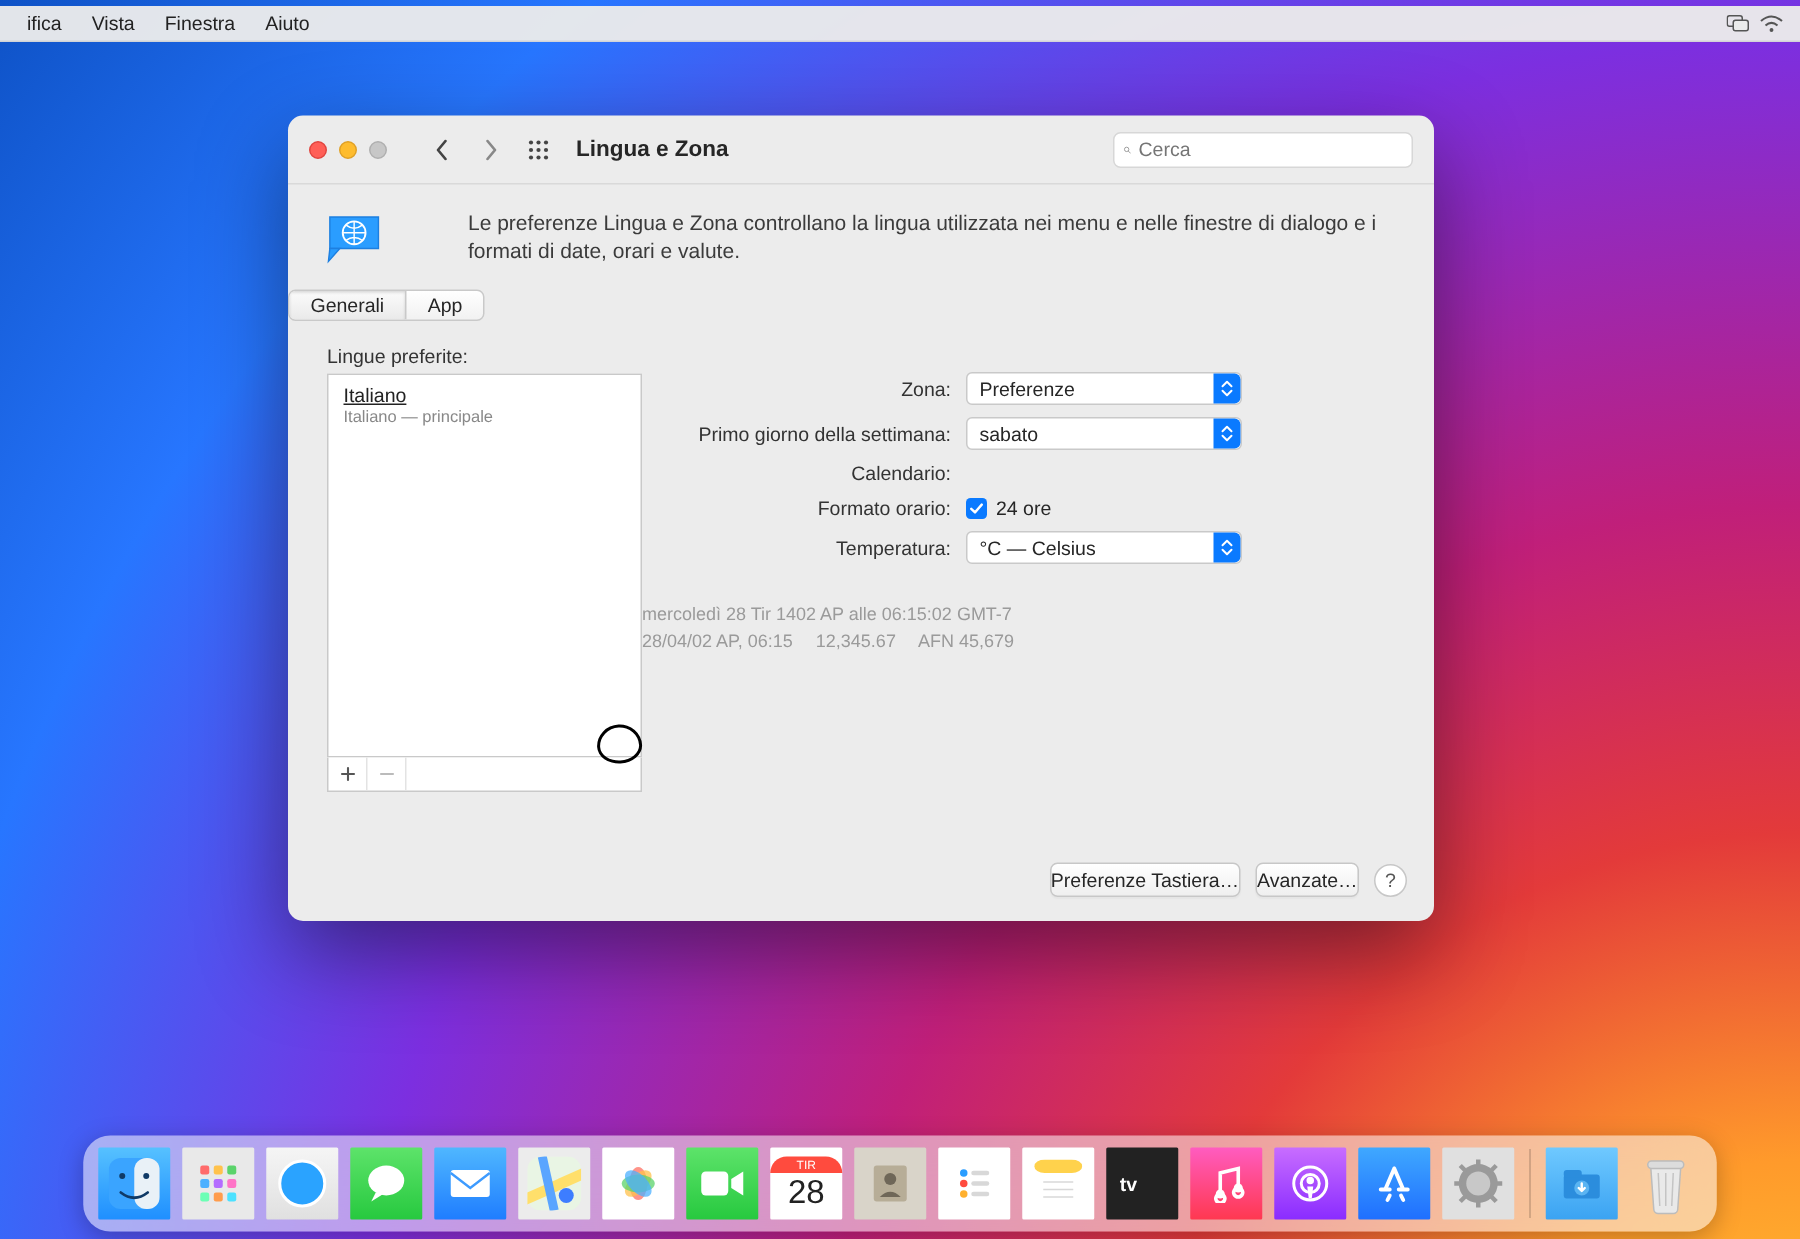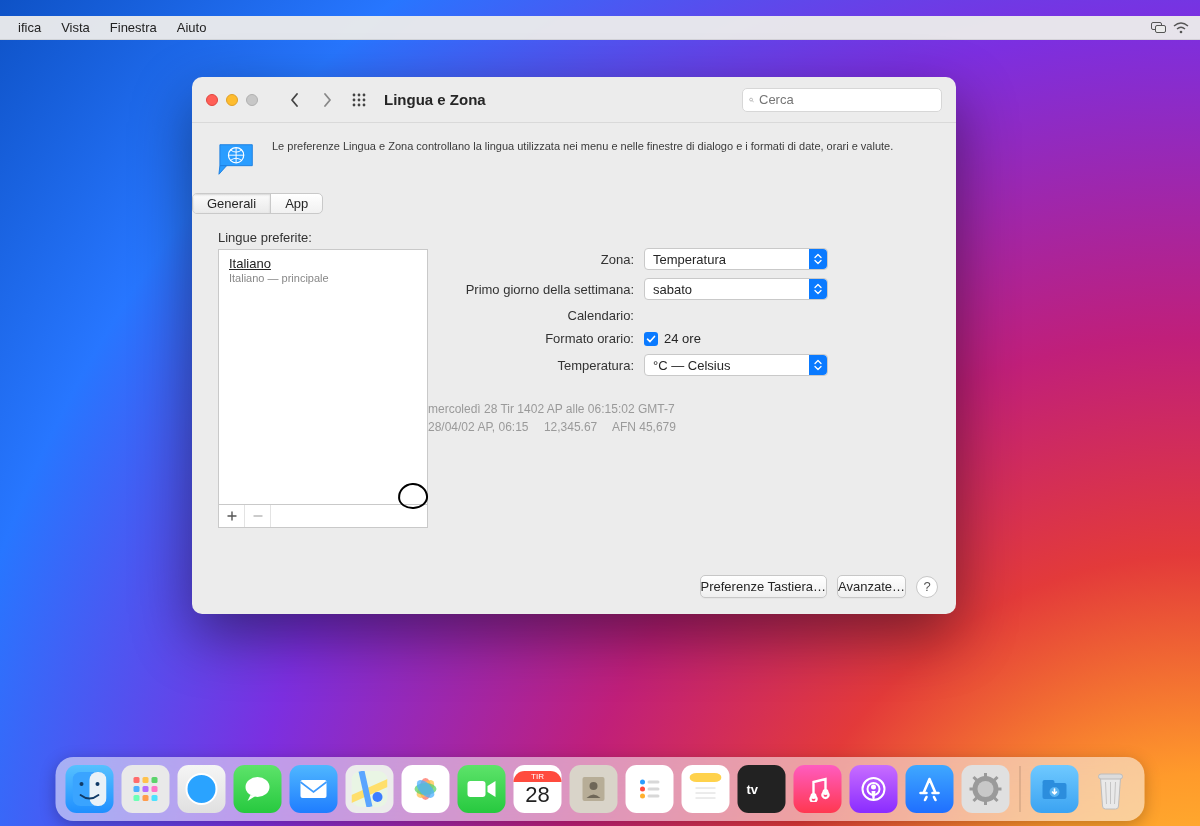--- a/index.html
+++ b/index.html
@@ -7,21 +7,21 @@
 
 
 .desktop {
   position: relative; width: 1200px; height: 826px;
   background:
     radial-gradient(circle at 100% 120%, #ffcf33 0%, #ff9a2b 14%, #e33a3a 28%, #c01f7a 42%, #7c2fe0 62%, #2776ff 82%, #0e52c6 100%);
 }
 
 
 .menubar {
-  position: absolute; top: 16px; left: 0; right: 0; height: 24px;
+  position: absolute; top: 4px; left: 0; right: 0; height: 24px;
   background: rgba(235,235,235,.96); border-bottom: 1px solid rgba(0,0,0,.08);
   display: flex; align-items: center; padding: 0 8px; font-size: 13px; color:#222;
 }
 .menubar .menu-item { padding: 0 10px; cursor: default; }
 .menubar .spacer { flex: 1; }
 .menubar .tray-icon { width: 22px; display:flex; align-items:center; justify-content:center; color:#555; }
 
 
 .window {
   position: absolute; left: 192px; top: 77px; width: 764px; height: 537px;
@@ -37,21 +37,21 @@
 .nav-btn { width:22px; height:22px; display:flex; align-items:center; justify-content:center; color:#888; border-radius:5px; }
 .nav-btn.enabled{color:#444;}
 .grid-btn svg{display:block}
 .titlebar h1 { font-size:15px; font-weight:600; margin-left:4px;}
 .titlebar .spacer{flex:1;}
 .search { display:flex; align-items:center; width:200px; height:24px; background:#fff; border:1px solid #d7d7d7; border-radius:5px; padding:0 6px; color:#8a8a8a; gap:5px;}
 .search input{border:none;outline:none;flex:1;font-size:13px;background:transparent;}
 
 .pane-header{ display:flex; align-items:flex-start; gap:14px; padding:16px 26px 10px 26px; }
 .pane-icon{ width:40px; height:40px; border-radius:4px; display:flex; align-items:center; justify-content:center;}
-.pane-desc{ font-size:11px; color:#3b3b3b; line-height:1.35;}
+.pane-desc{ font-size:14px; color:#3b3b3b; line-height:1.35;margin-left:40px;}
 
 .segmented{ display:flex; justify-content:flex-start; padding:4px 0 10px;}
 .seg-wrap{ display:flex; border:1px solid #c9c9c9; border-radius:5px; overflow:hidden; background:linear-gradient(#fff,#f1f1f1);}
 .seg{ padding:2px 14px; font-size:13px; border-right:1px solid #c9c9c9;}
 .seg:last-child{border-right:none;}
 .seg.active{ background:linear-gradient(#fbfbfb,#eaeaea); box-shadow: inset 0 1px 2px rgba(0,0,0,.15); font-weight:500;}
 
 .content{ display:flex; padding:6px 26px 0 26px; }
 .left-col{width:210px;}
 .section-label{ font-size:13px; color:#333; margin-bottom:4px;}
@@ -78,21 +78,21 @@
 
 .window-footer{ position:absolute; bottom:0; left:0; right:0; padding:12px 18px 16px; display:flex; justify-content:flex-end; gap:10px; align-items:center;}
 .btn{ background:linear-gradient(#ffffff,#efefef); border:1px solid #c7c7c7; border-radius:5px; padding:3px 0; font-size:13px; color:#262626; box-shadow:0 1px 1px rgba(0,0,0,.03);}
 .help-btn{ width:22px; height:22px; border-radius:50%; border:1px solid #c7c7c7; background:#fff; display:flex; align-items:center; justify-content:center; font-size:13px; color:#555;}
 
 
 .annot{ position:absolute; left:206px; top:406px; width:30px; height:26px; border:2.6px solid #000; border-radius:50% 50% 50% 50% / 55% 55% 45% 45%; pointer-events:none; transform:rotate(-3deg);}
 
 
 .dock{ position:absolute; bottom:5px; left:50%; transform:translateX(-50%); height:64px; padding:6px 10px; background:rgba(245,245,245,.55); backdrop-filter:blur(20px); border-radius:18px; display:flex; align-items:center; gap:8px; box-shadow:0 4px 16px rgba(0,0,0,.25);}
-.dock .app{ width:48px; height:48px; border-radius:11px; display:flex; align-items:center; justify-content:center; font-size:24px; color:#fff;}
+.dock .app{ width:48px; height:48px; border-radius:1px; display:flex; align-items:center; justify-content:center; font-size:24px; color:#fff;}
 .dock .sep{ width:1px; height:46px; background:rgba(0,0,0,.2); margin:0 2px;}
 .app.finder{background:linear-gradient(#56c1ff,#1f8fff);}
 .app.launchpad{background:#e9e9e9;}
 .app.safari{background:linear-gradient(#f5f5f5,#e0e0e0);}
 .app.messages{background:linear-gradient(#5de36a,#27c93f);}
 .app.mail{background:linear-gradient(#4fb7ff,#1f7dff);}
 .app.maps{background:#ececec;}
 .app.photos{background:#fff;}
 .app.facetime{background:linear-gradient(#5de36a,#27c93f);}
 .app.calendar{background:#fff; flex-direction:column; color:#333;}
@@ -221,21 +221,21 @@
               </svg>
           </div>
           <div class="lf-spacer"></div>
         </div>
       </div>
 
       <div class="right-col">
         <div class="form-row">
           <label>Zona:</label>
           <div class="select">
-            <span>Temperatura</span>
+            <span>Preferenze</span>
             <div class="cap">
                 <svg viewBox="0 0 8 12">
                   <path d="M1 4.5 L4 1.5 L7 4.5 M1 7.5 L4 10.5 L7 7.5" fill="none" stroke="#fff" stroke-width="1.3" stroke-linecap="round" stroke-linejoin="round"></path>
                 </svg>
               </div>
           </div>
         </div>
         <div class="form-row">
           <label>Primo giorno della settimana:</label>
           <div class="select">

